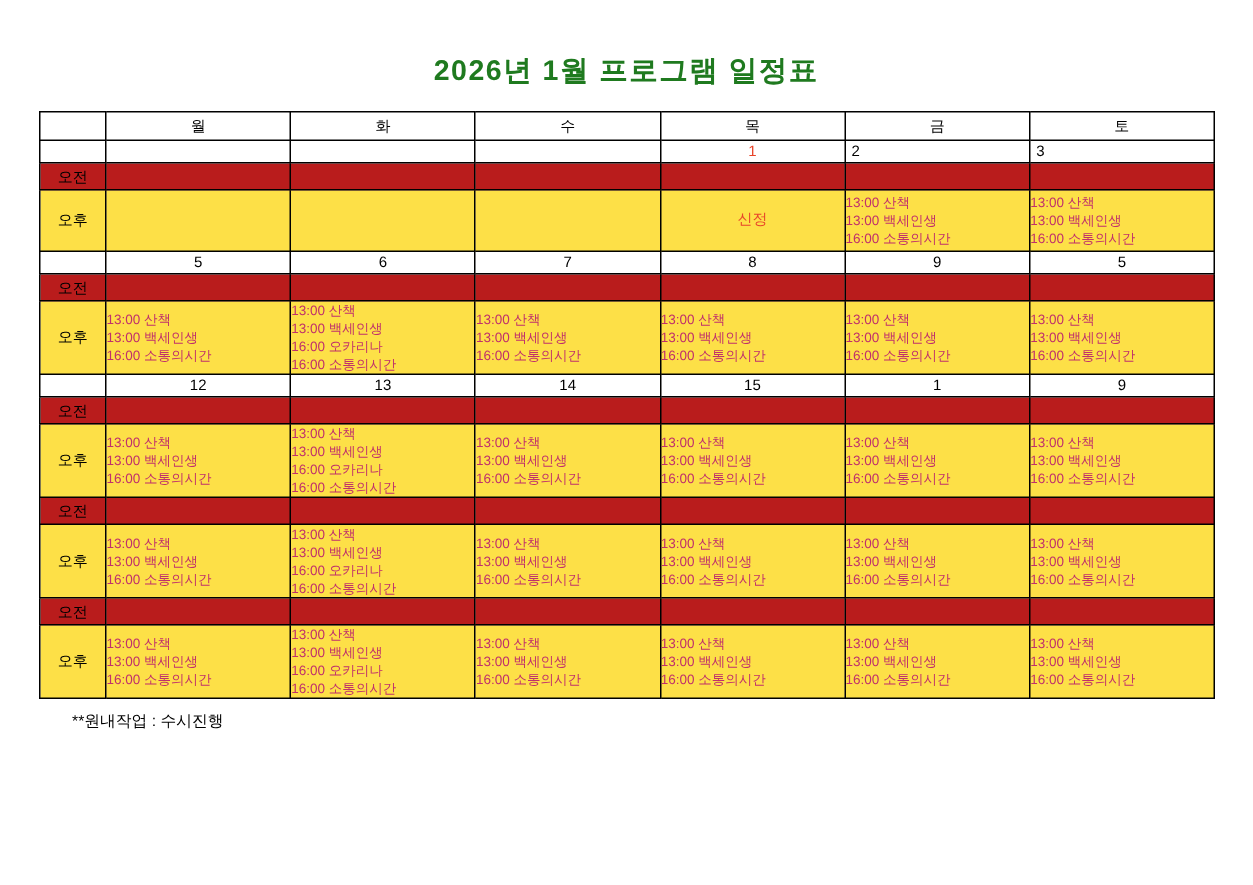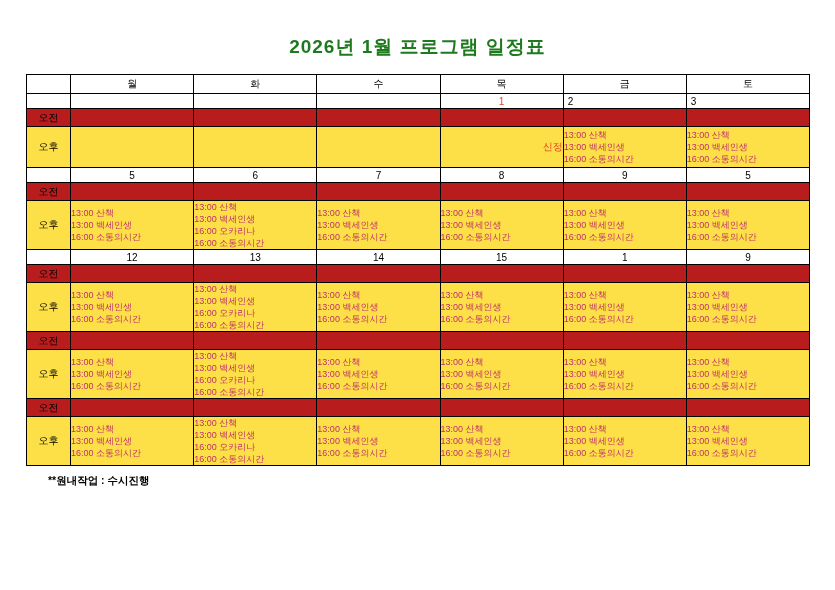--- a/index.html
+++ b/index.html
@@ -83,27 +83,27 @@
   .pm-cell.tall { height: 46px; }
   .sched {
     font-size: 9px;
     line-height: 12px;
     color: #c0306b;
     white-space: nowrap;
   }
   .holiday {
     font-size: 10px;
     color: #e8442a;
-    text-align: right;
+    text-align: center;
     line-height: 40px;
   }
   .footer {
     margin: 8px 0 0 22px;
     font-size: 10.5px;
-    font-weight: bold;
+    font-weight: normal;
   }
 </style>
 </head>
 <body>
 
 <div class="page">
 
   <div class="title">2026년 1월 프로그램 일정표</div>
 
   <table class="cal">

